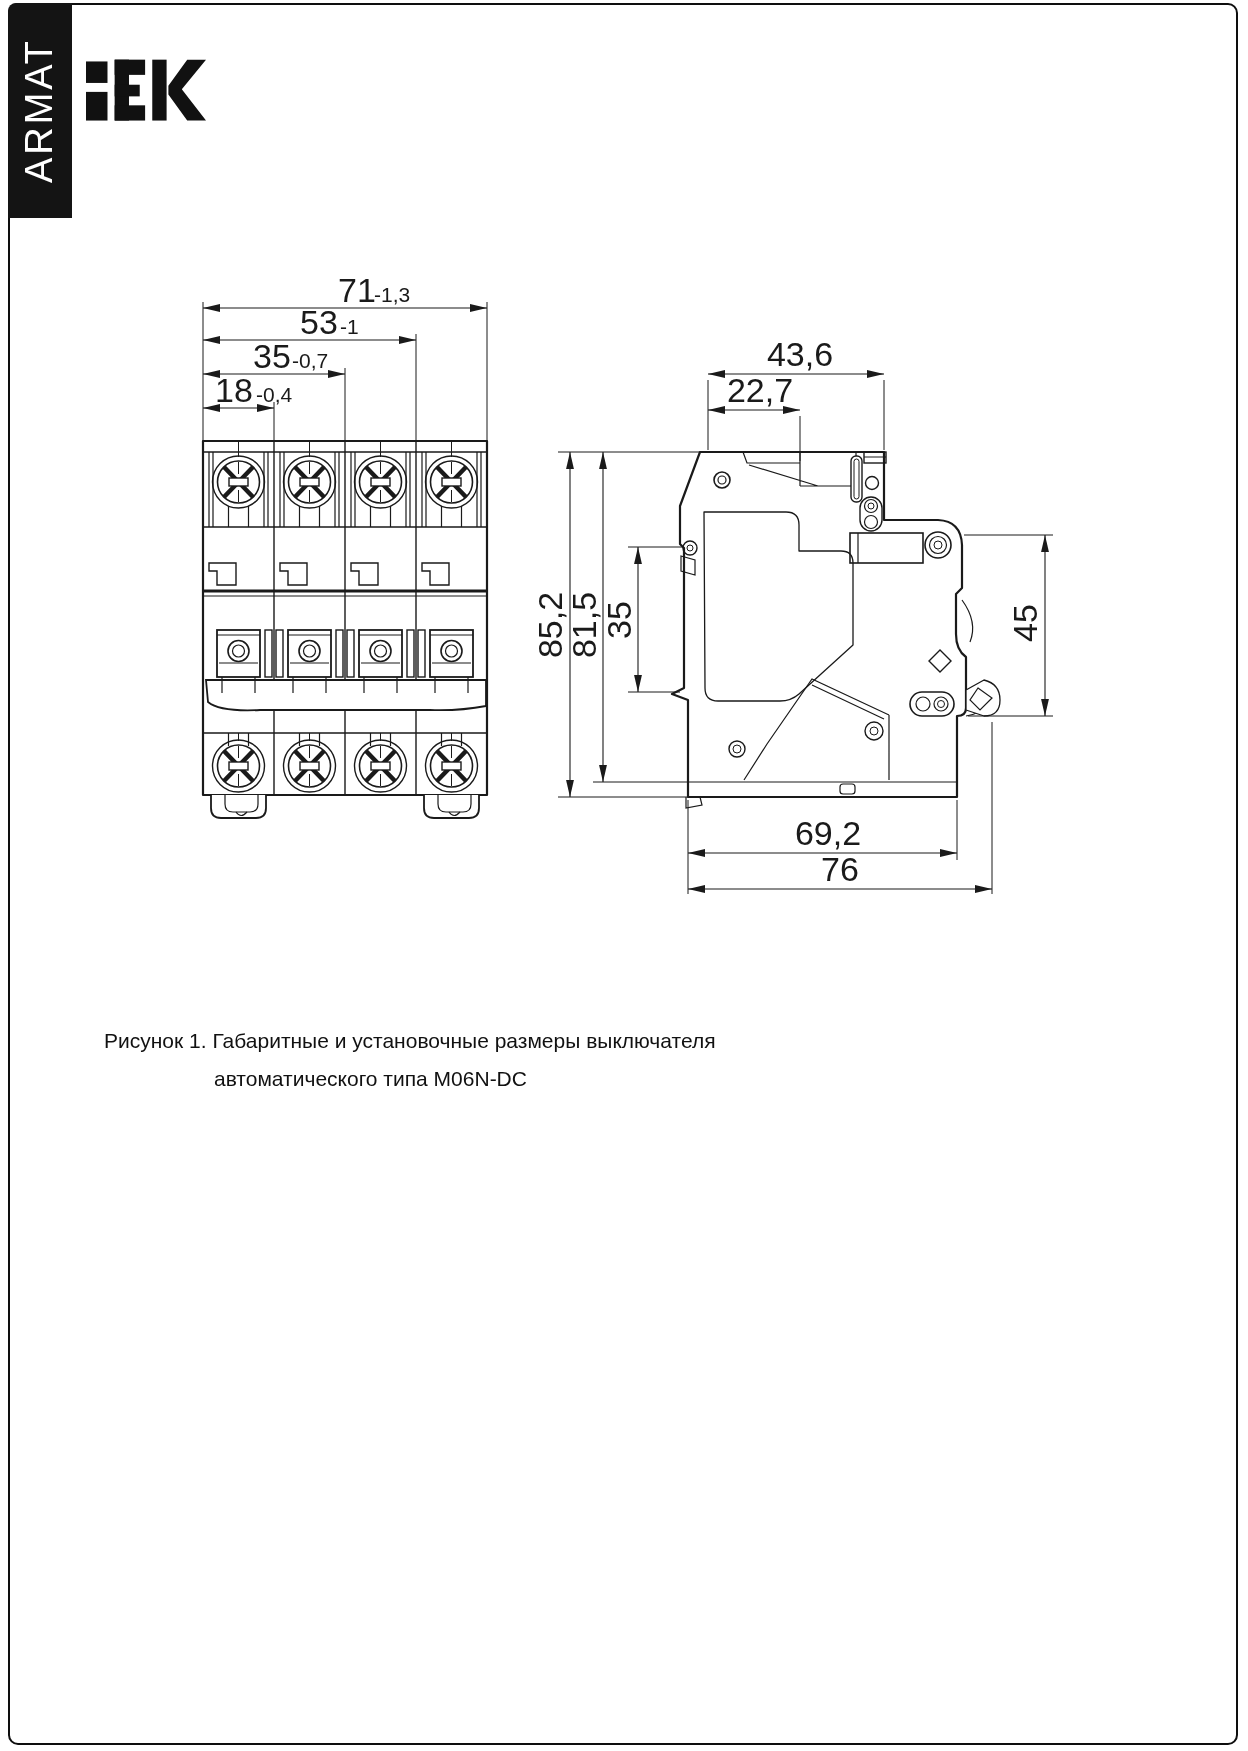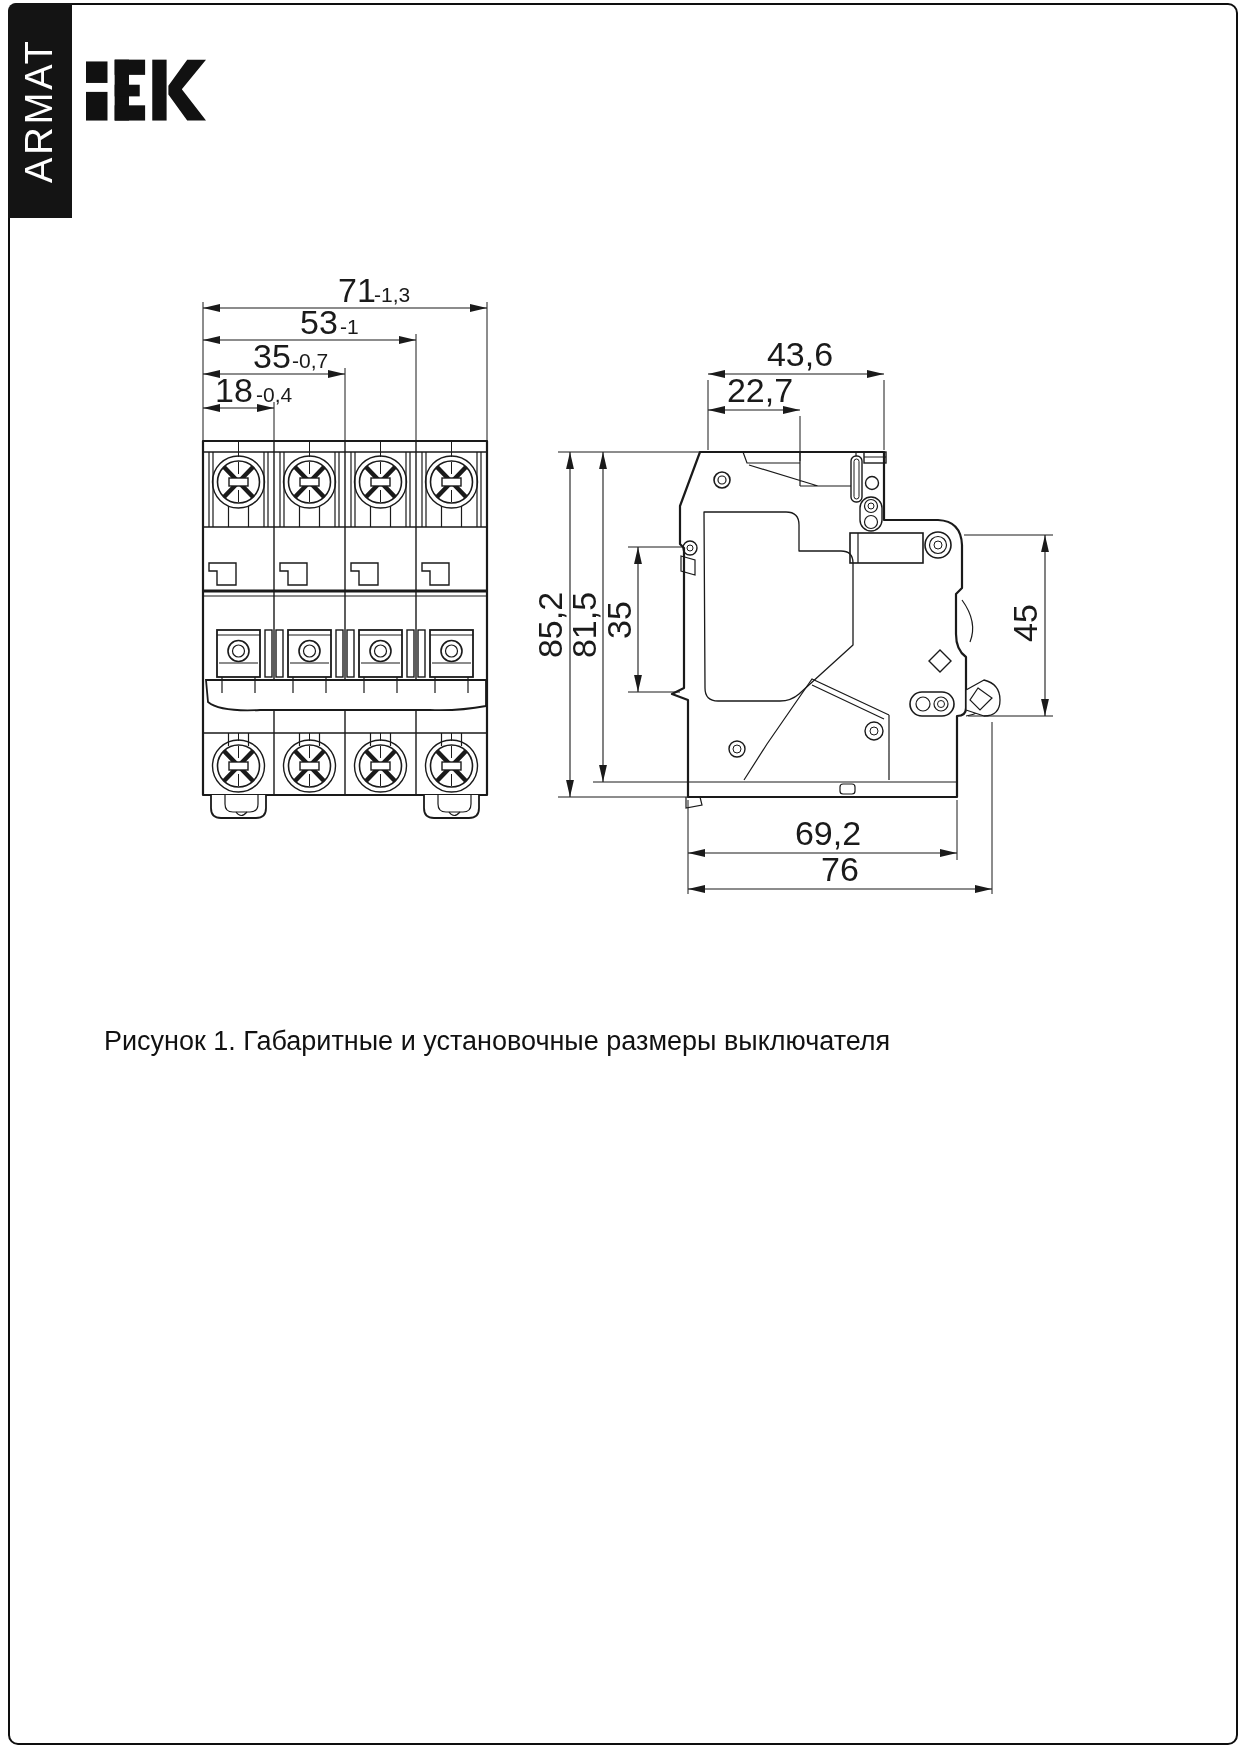--- a/index.html
+++ b/index.html
@@ -2,21 +2,21 @@
 <html><head>
 <meta charset="utf-8">
 <style>
   html,body{margin:0;padding:0;background:#ffffff;}
   body{width:1248px;height:1751px;position:relative;font-family:"Liberation Sans",sans-serif;color:#1a1a1a;overflow:hidden;}
   .page-border{position:absolute;left:8px;top:3px;width:1230px;height:1742px;border:2px solid #0e0e0e;border-radius:10px;box-sizing:border-box;}
   .banner{position:absolute;left:8px;top:3px;width:64px;height:215px;background:#141414;display:flex;align-items:center;justify-content:center;border-radius:8px 0 0 0;}
   .banner span{display:block;transform:rotate(-90deg);color:#ffffff;font-size:38px;letter-spacing:3px;white-space:nowrap;font-weight:400;}
   .logo{position:absolute;left:86px;top:56px;width:120px;height:70px;}
   .drawing{position:absolute;left:0;top:0;width:1248px;height:960px;}
-  .caption{position:absolute;left:104px;top:1022px;font-size:27px;line-height:38px;color:#111;}
+  .caption{position:absolute;left:104px;top:1022px;font-size:21px;line-height:38px;color:#111;}
   .caption .l2{margin-left:110px;}
   
   .oln{fill:#ffffff;stroke:#1a1a1a;stroke-width:2.2;stroke-linejoin:round;}
   .ln14{fill:none;stroke:#1a1a1a;stroke-width:1.4;}
   .ln12{fill:none;stroke:#1a1a1a;stroke-width:1.2;}
   .ln1{fill:none;stroke:#1a1a1a;stroke-width:1;}
   .ln18{fill:#ffffff;stroke:#1a1a1a;stroke-width:1.8;}
   .ln16{fill:none;stroke:#1a1a1a;stroke-width:1.6;}
   .thick{fill:none;stroke:#1a1a1a;stroke-width:2.8;}
   .spoke{fill:none;stroke:#1a1a1a;stroke-width:4.5;}
@@ -201,13 +201,14 @@
     <path class="ext" d="M688,800 V894 M957,800 V860 M992,722 V894"></path>
     <line class="dim" x1="688" y1="853" x2="957" y2="853"></line>
     <line class="dim" x1="688" y1="889" x2="992" y2="889"></line>
     <text class="dnum" x="828" y="845" text-anchor="middle">69,2</text>
     <text class="dnum" x="840" y="881" text-anchor="middle">76</text>
   </g>
 </svg>
 
 <div class="caption">
   <div>Рисунок 1. Габаритные и установочные размеры выключателя</div>
+  <div class="l2">автоматического типа M06N-DC</div>
 </div>
 
 </body></html>

